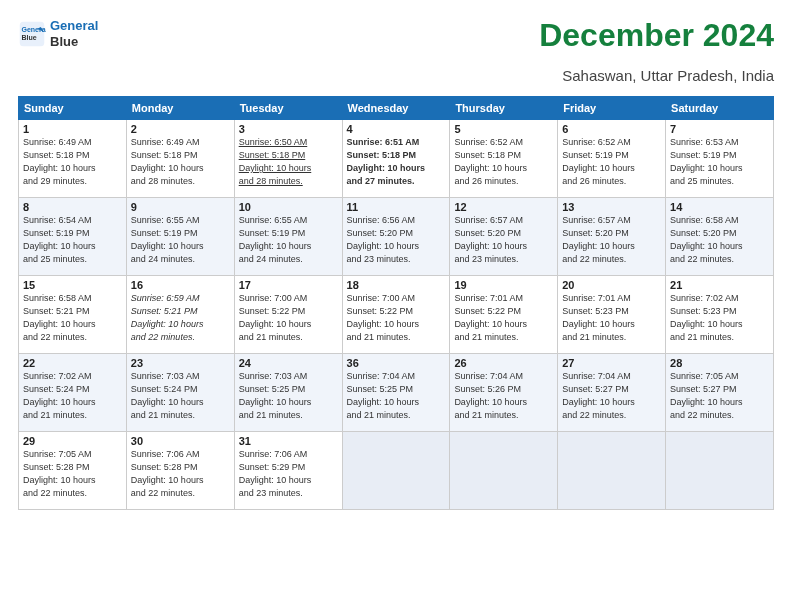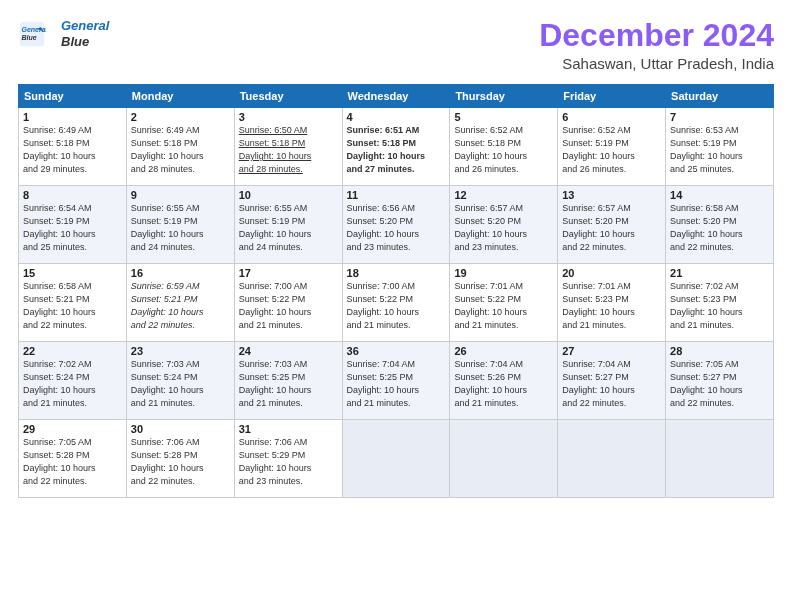--- a/index.html
+++ b/index.html
@@ -16,49 +16,48 @@
     }
     .header-row {
       display: flex;
       align-items: flex-start;
       justify-content: space-between;
       margin-bottom: 10px;
     }
     .logo {
       display: flex;
       align-items: center;
-      gap: 15px;
-      font-style: italic;
+      gap: 4px;
     }
     .logo-text {
       font-size: 13px;
       font-weight: bold;
       color: #333;
       line-height: 1.2;
     }
     .logo-text span {
       color: #1a6eb5;
     }
     .logo-icon {
       width: 28px;
       height: 28px;
     }
     .title-block {
       text-align: right;
     }
     .month-title {
       font-size: 32px;
       font-weight: bold;
-      color: #8b5cf6;
+      color: #15803d;
       line-height: 1.1;
     }
     .location-title {
       font-size: 15px;
       color: #444;
-      margin-top: 2px;
+      margin-top: 14px;
     }
     .calendar-table {
       width: 100%;
       border-collapse: collapse;
       font-size: 9.5px;
       margin-top: 12px;
     }
     .calendar-table th {
       background: #1a6eb5;
       color: #fff;

